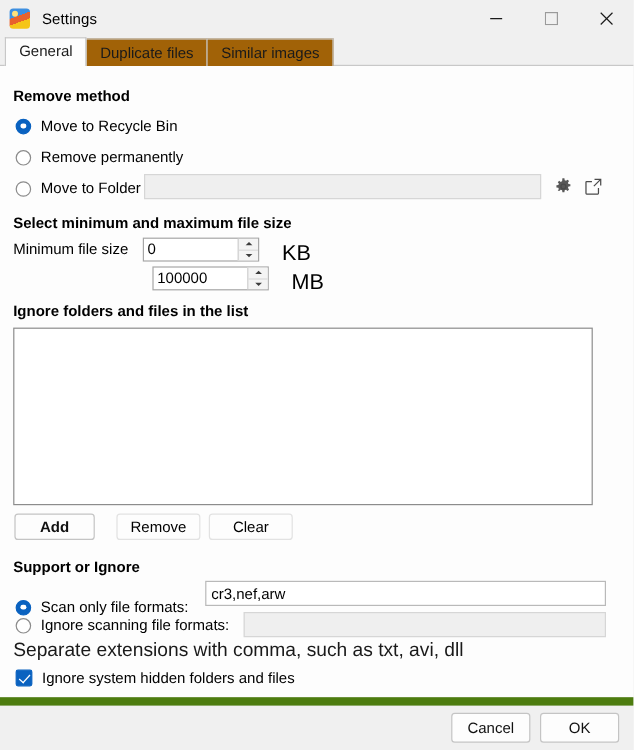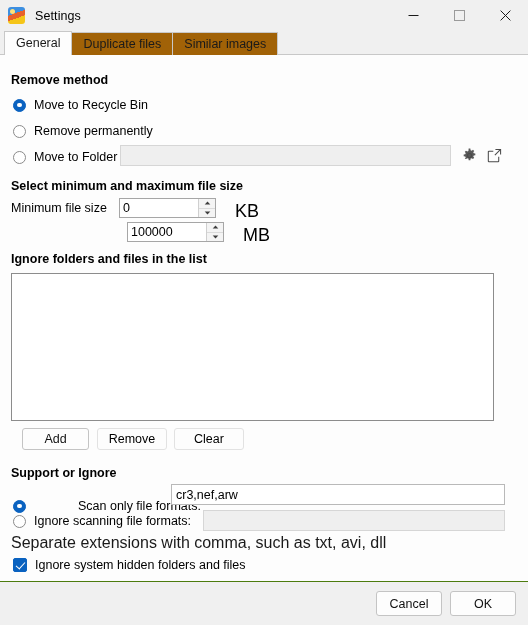--- a/index.html
+++ b/index.html
@@ -281,21 +281,21 @@
     justify-content: center;
     cursor: default;
   }
 
   
   .footer {
     position: absolute;
     left: 0; right: 0; bottom: 0;
     height: 44px;
     background: #f0f0f0;
-    border-top: 1px solid #4d7c0f;
+    border-top: 7px solid #4d7c0f;
     display: flex;
     align-items: center;
     justify-content: flex-end;
     padding-right: 12px;
     box-sizing: border-box;
   }
   .footer .btn {
     width: 66px;
     height: 25px;
     margin-left: 8px;
@@ -406,27 +406,27 @@
         </svg>
       </div>
     </div>
   </div>
   <div class="unit abs" style="left:235px; top:170px;">MB</div>
 
   <div class="section-title abs" style="left:11px; top:197px;">Ignore folders and files in the list</div>
 
   <div class="listbox abs" style="left:11px; top:218px; width:483px; height:148px;"></div>
 
-  <button class="btn abs" style="left:22px; top:373px; width:67px;">Add</button>
+  <button class="btn abs" style="left:12px; top:373px; width:67px;font-weight:bold;">Add</button>
   <button class="btn disabled abs" style="left:97px; top:373px; width:70px;">Remove</button>
   <button class="btn disabled abs" style="left:174px; top:373px; width:70px;">Clear</button>
 
   <div class="section-title abs" style="left:11px; top:411px;">Support or Ignore</div>
 
-  <div class="radio-row abs" style="left:13px; top:440px;gap:44px;">
+  <div class="radio-row abs" style="left:13px; top:440px;">
     <div class="radio checked"></div>
     <div class="radio-label">Scan only file formats:</div>
   </div>
   <input class="textinput abs" style="left: 171px; top: 429px; width: 334px;" value="cr3,nef,arw">
 
   <div class="radio-row abs" style="left:13px; top:455px;">
     <div class="radio"></div>
     <div class="radio-label">Ignore scanning file formats:</div>
   </div>
   <input class="textinput disabled abs" style="left: 203px; top: 455px; width: 302px;" disabled="" value="">

